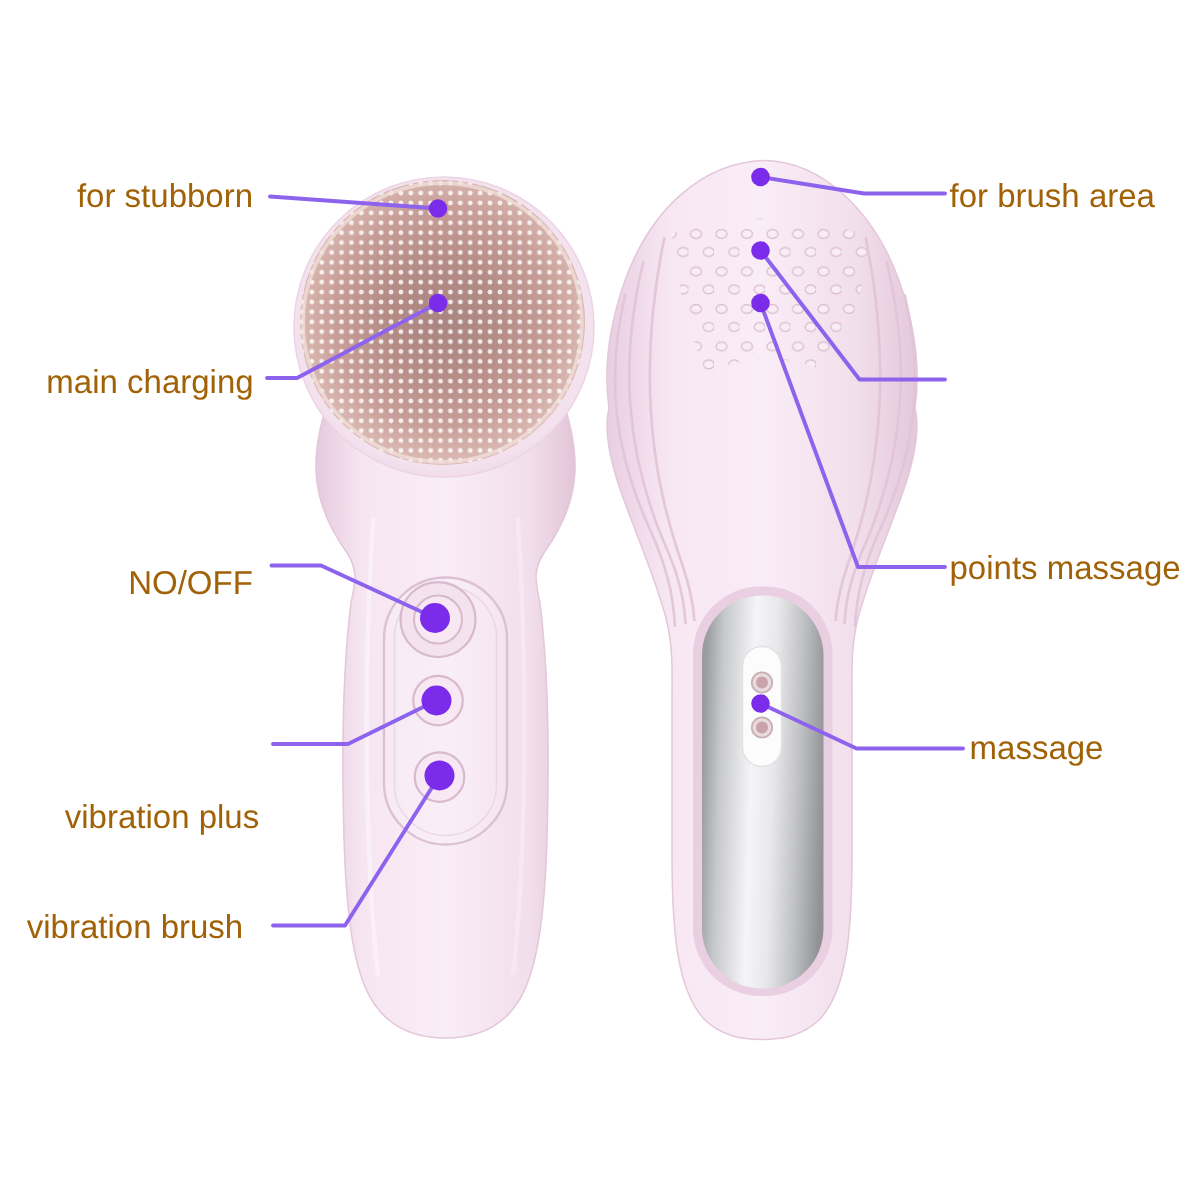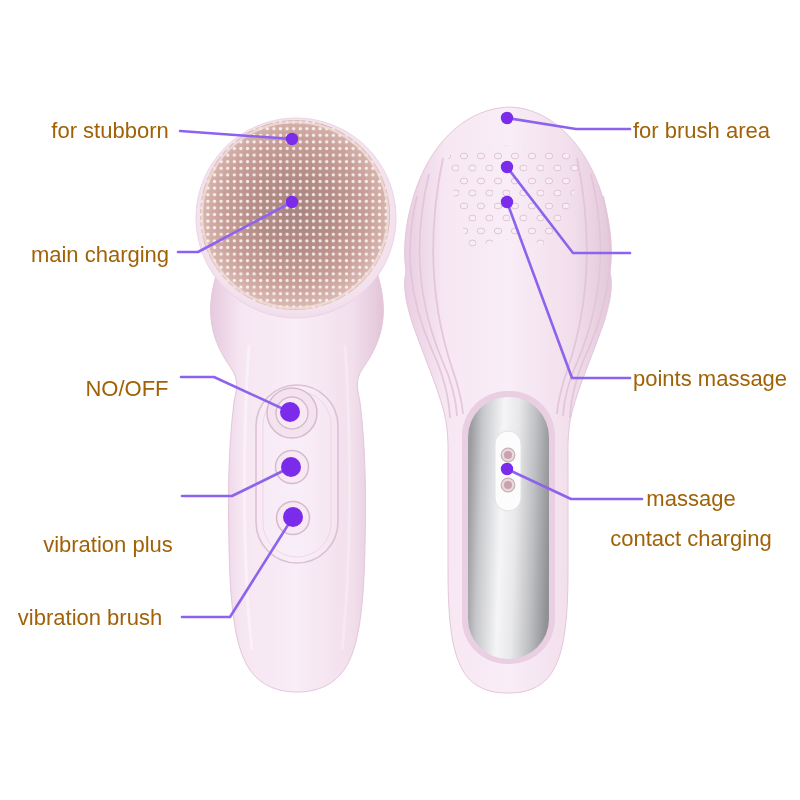--- a/index.html
+++ b/index.html
@@ -192,16 +192,15 @@
     <span>for brush area</span>
   </div>
 
 
   <div class="label" style="left:633px;top:367px;">
     <span>points massage</span>
   </div>
 
   <div class="label multi" style="left:601px;top:479px;width:180px;line-height:40px;">
     <div>massage</div>
-    <div>contact charging</div>
   </div>
 
 </div>
 
 </body></html>

